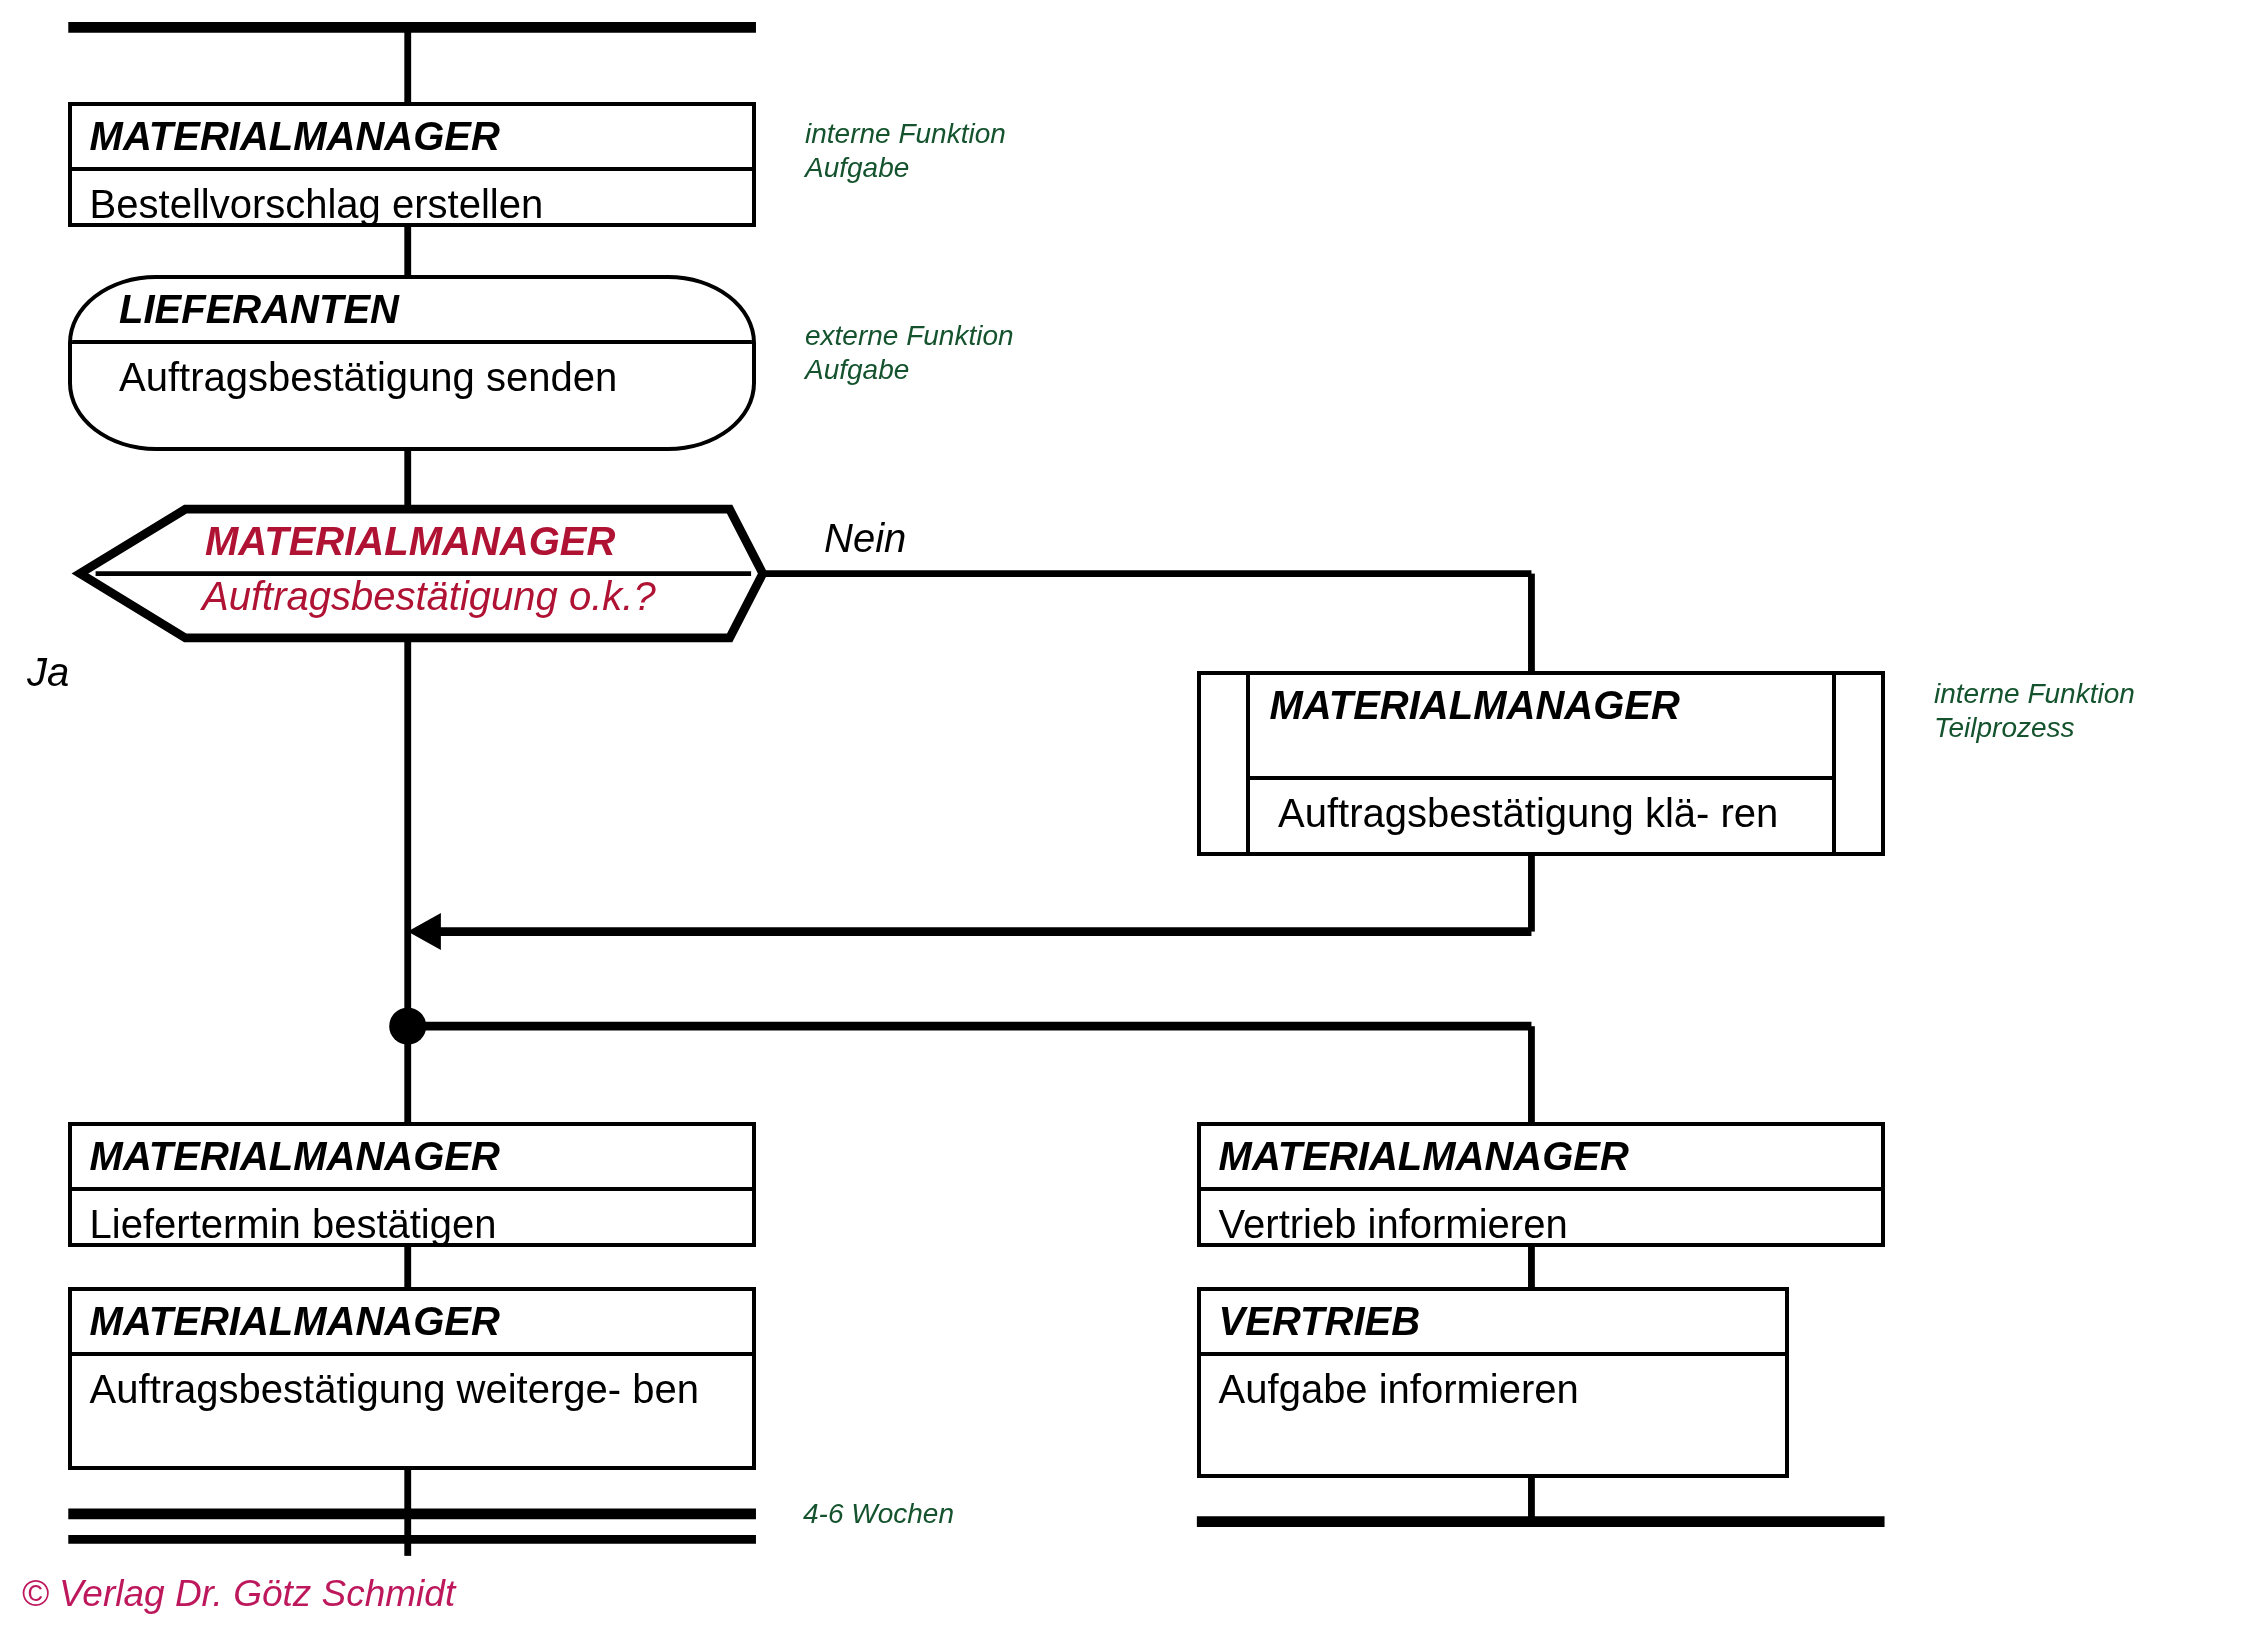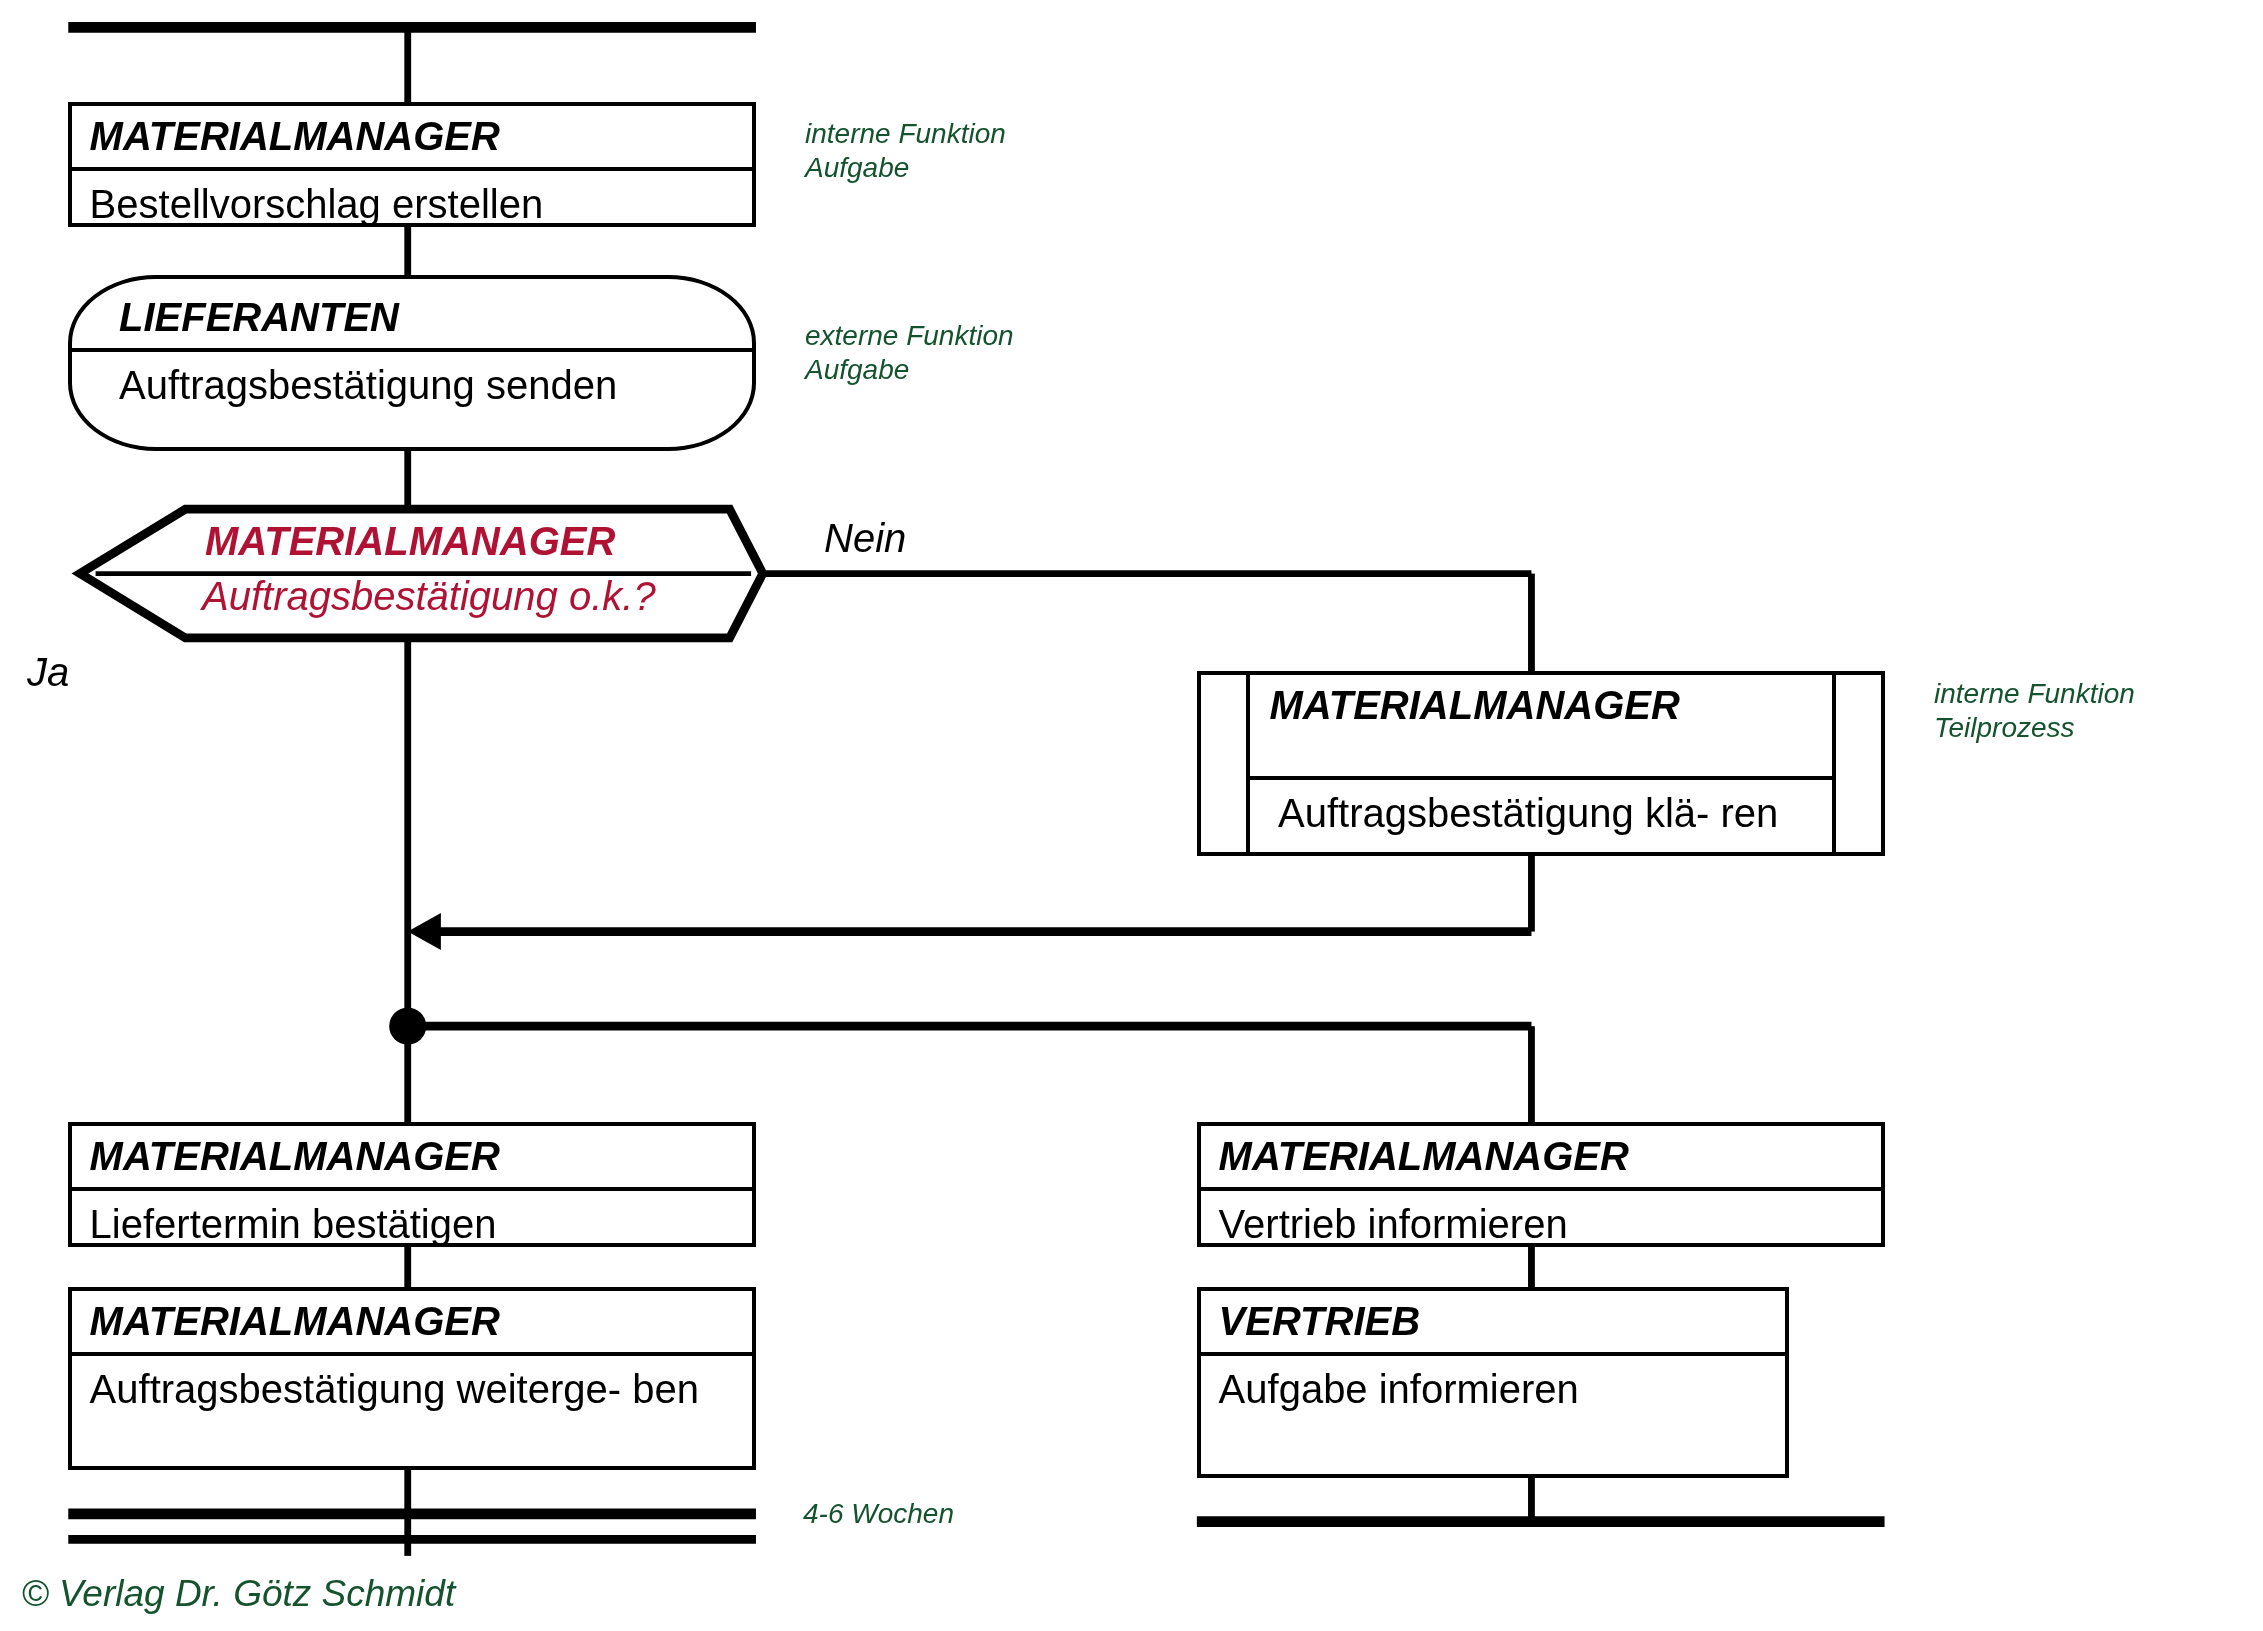--- a/index.html
+++ b/index.html
@@ -49,21 +49,21 @@
   }
 
   
   .fn-box { }
 
   
   .ext-box {
     border-radius: 88px / 68px;
     overflow: hidden;
   }
-  .ext-box .role { padding-left: 47px; margin-top: 8px; }
+  .ext-box .role { padding-left: 47px; }
   .ext-box .task { padding-left: 47px; }
 
   
   .sub-box { }
   .sub-box .sub-inner {
     position: absolute;
     left: 45px;
     right: 45px;
     top: 0;
     bottom: 0;
@@ -108,21 +108,21 @@
     position: absolute;
     font-size: 40px;
     font-style: italic;
     color: #000000;
     white-space: nowrap;
   }
   .copyright {
     position: absolute;
     font-size: 37px;
     font-style: italic;
-    color: #14532d;
+    color: #be185d;
     white-space: nowrap;
   }
 </style>
 </head>
 <body>
 
 <div id="canvas">
 
   <svg class="flow-lines" viewBox="0 0 2321 1673" xmlns="http://www.w3.org/2000/svg">
 

